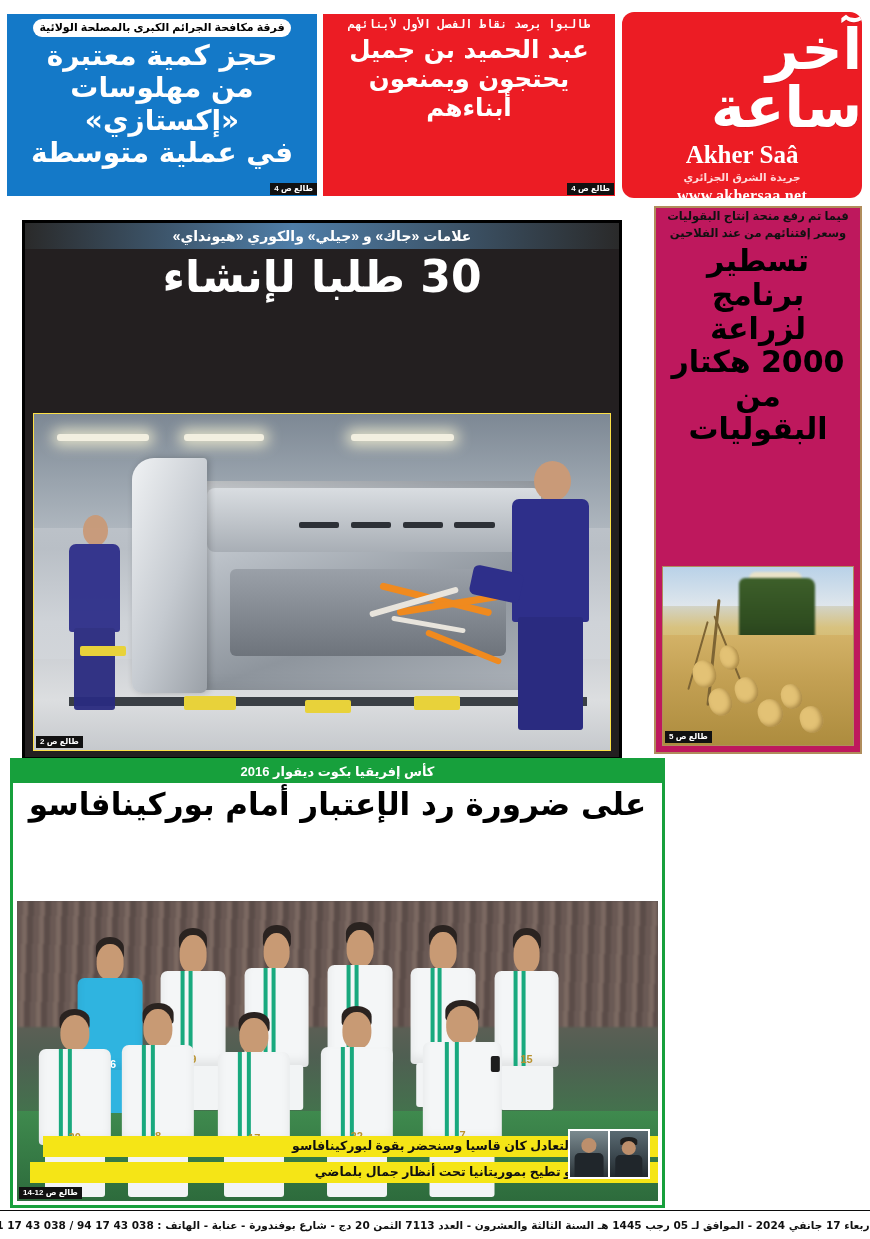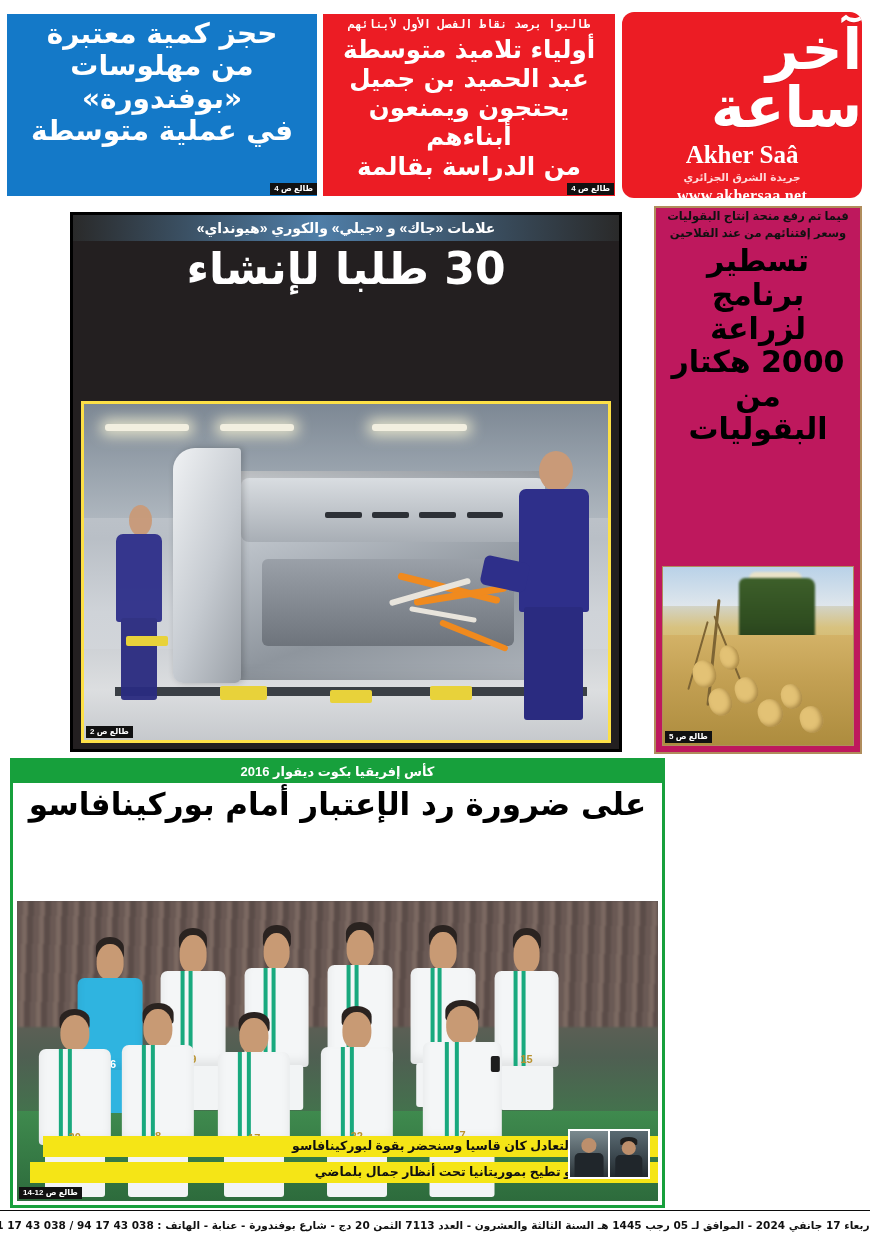--- a/index.html
+++ b/index.html
@@ -68,38 +68,38 @@
     text-align:right;
   }
   .mast-rule{width:86%;height:2px;background:#fff;margin-top:2px;}
   .mast-url{
     color:#fff;font-size:16px;font-weight:bold;margin-top:2px;
     font-family:"Liberation Serif",serif;letter-spacing:.3px;
   }
 
   
   .lead{
-    position:absolute;right:248px;top:212px;width:552px;height:540px;
+    position:absolute;right:248px;top:220px;width:600px;height:540px;
     background:#231f20;border:3px solid #000;box-sizing:border-box;
     overflow:hidden;
   }
   .lead-kicker{
     height:26px;background:linear-gradient(90deg,#2a2a2a 0%,#4f7ea8 45%,#2a2a2a 100%);
     color:#fff;font-size:14px;font-weight:bold;text-align:center;
     line-height:26px;letter-spacing:-0.3px;overflow:hidden;
   }
   .lead-hl{
     color:#fff;text-align:center;font-weight:bold;
     font-family:"DejaVu Sans",sans-serif;
     font-size:44px;line-height:1.1;padding:4px 6px 2px 6px;
     letter-spacing:-1px;
   }
   .lead-photo{
     position:absolute;left:8px;right:8px;bottom:6px;height:336px;
-    border:3px solid #fde047;overflow:hidden;background:#f97316;
+    border:1px solid #fde047;overflow:hidden;background:#f97316;
   }
 
   
   .fac{position:absolute;inset:0;background:
       linear-gradient(180deg,#c9ced4 0%,#b9bfc6 40%,#cfd3d8 62%,#d8dadd 100%);}
   .fac-ceil{position:absolute;left:0;right:0;top:0;height:34%;
       background:linear-gradient(180deg,#7d8894 0%,#9aa4ae 60%,#aeb6be 100%);}
   .fac-lamp{position:absolute;top:6%;height:7px;background:#f2efe0;
       box-shadow:0 0 14px 5px rgba(255,250,215,.75);border-radius:3px;}
   .fac-floor{position:absolute;left:0;right:0;bottom:0;height:27%;
@@ -256,32 +256,31 @@
   }
 </style>
 </head>
 <body>
 
 <div class="page">
 
   <div class="topstrip">
 
     <div class="box-blue">
+      <div class="kicker-pill">فرقة مكافحة الجرائم الكبرى بالمصلحة الولائية</div>
       <div class="hl">حجز كمية معتبرة</div>
-      <div class="hl">من مهلوسات «بوفندورة»</div>
+      <div class="hl">من مهلوسات «إكستازي»</div>
       <div class="hl">في عملية متوسطة</div>
     </div>
     <div class="pgbadge" style="right:553px;top:183px;">طالع ص 4</div>
 
     <div class="box-red">
       <div class="kicker-plain">طالبوا برصد نقاط الفصل الأول لأبنائهم</div>
-      <div class="hl">أولياء تلاميذ متوسطة</div>
       <div class="hl">عبد الحميد بن جميل</div>
       <div class="hl">يحتجون ويمنعون أبناءهم</div>
-      <div class="hl">من الدراسة بقالمة</div>
     </div>
     <div class="pgbadge" style="right:256px;top:183px;">طالع ص 4</div>
 
     <div class="masthead">
       <div class="mast-ar">آخر ساعة</div>
       <div class="mast-lat">Akher Saâ</div>
       <div class="mast-sub">جريدة الشرق الجزائري</div>
       <div class="mast-rule"></div>
       <div class="mast-url">www.akhersaa.net</div>
     </div>

